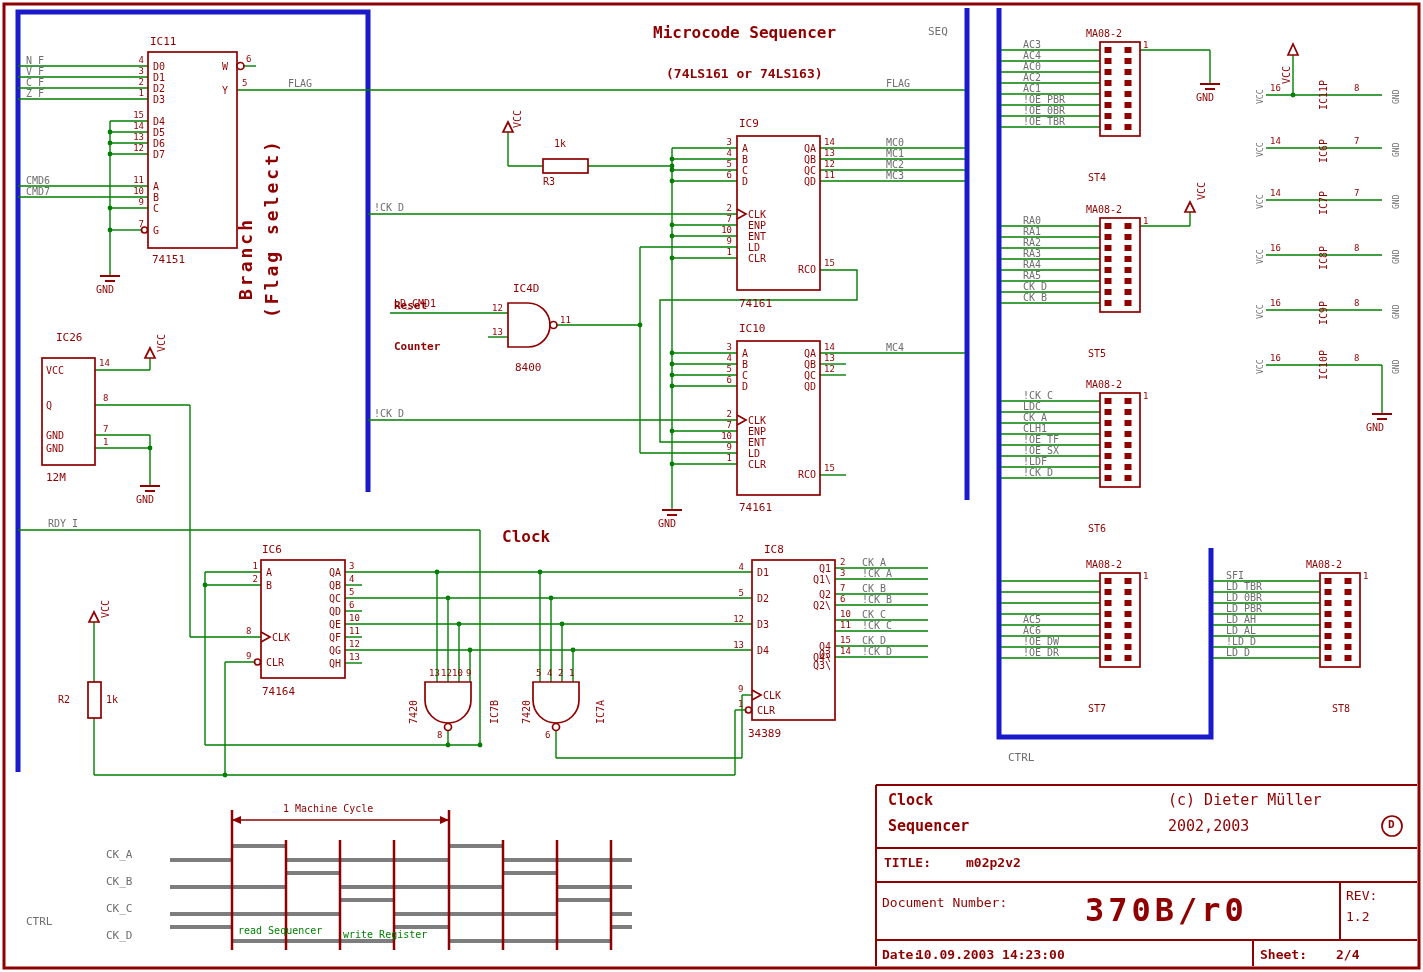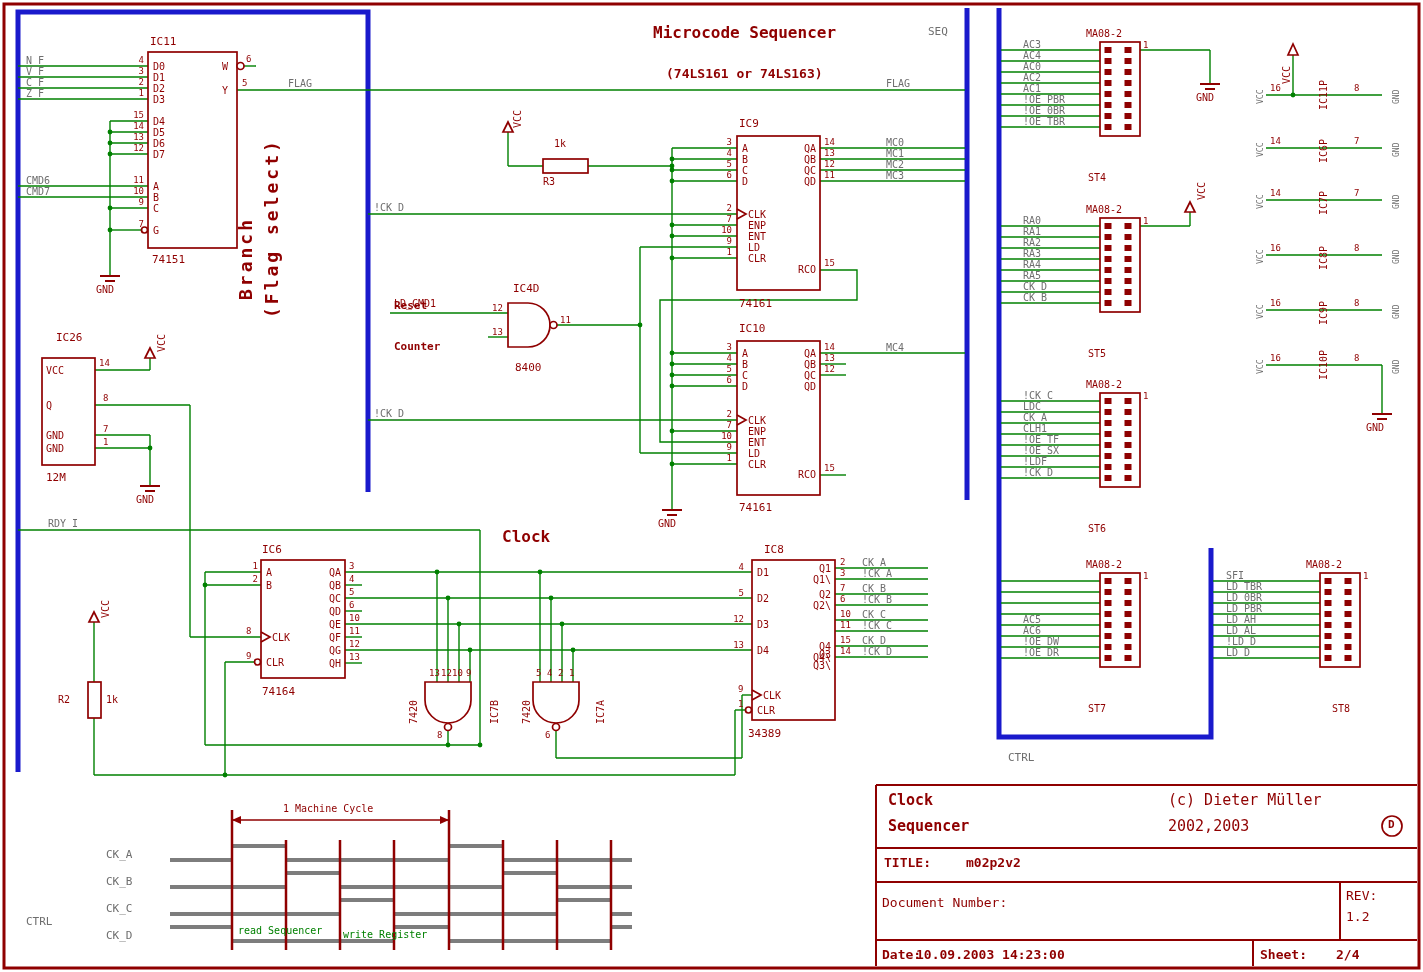--- a/index.html
+++ b/index.html
@@ -695,20 +695,21 @@
 <span class="t grn" style="left:343px;top:929px">write Register</span>
 
 <span class="t s15 b" style="left:888px;top:792px">Clock</span>
 <span class="t s15 b" style="left:888px;top:818px">Sequencer</span>
 <span class="t s15" style="left:1168px;top:792px">(c) Dieter Müller</span>
 <span class="t s15" style="left:1168px;top:818px">2002,2003</span>
 <span class="t s11 b" style="left:1388px;top:819px">D</span>
 <span class="t s13 b" style="left:884px;top:855px">TITLE:</span>
 <span class="t s13 b" style="left:966px;top:855px">m02p2v2</span>
 <span class="t s13" style="left:882px;top:895px">Document Number:</span>
+<span class="t big370" style="left:1085px;top:893px">370B/r0</span>
 <span class="t s13" style="left:1346px;top:888px">REV:</span>
 <span class="t s13" style="left:1346px;top:909px">1.2</span>
 <span class="t s13 b" style="left:882px;top:947px">Date:</span>
 <span class="t s13 b" style="left:916px;top:947px">10.09.2003 14:23:00</span>
 <span class="t s13 b" style="left:1260px;top:947px">Sheet:</span>
 <span class="t s13 b" style="left:1336px;top:947px">2/4</span>
 
 </div>
 
 </body></html>

